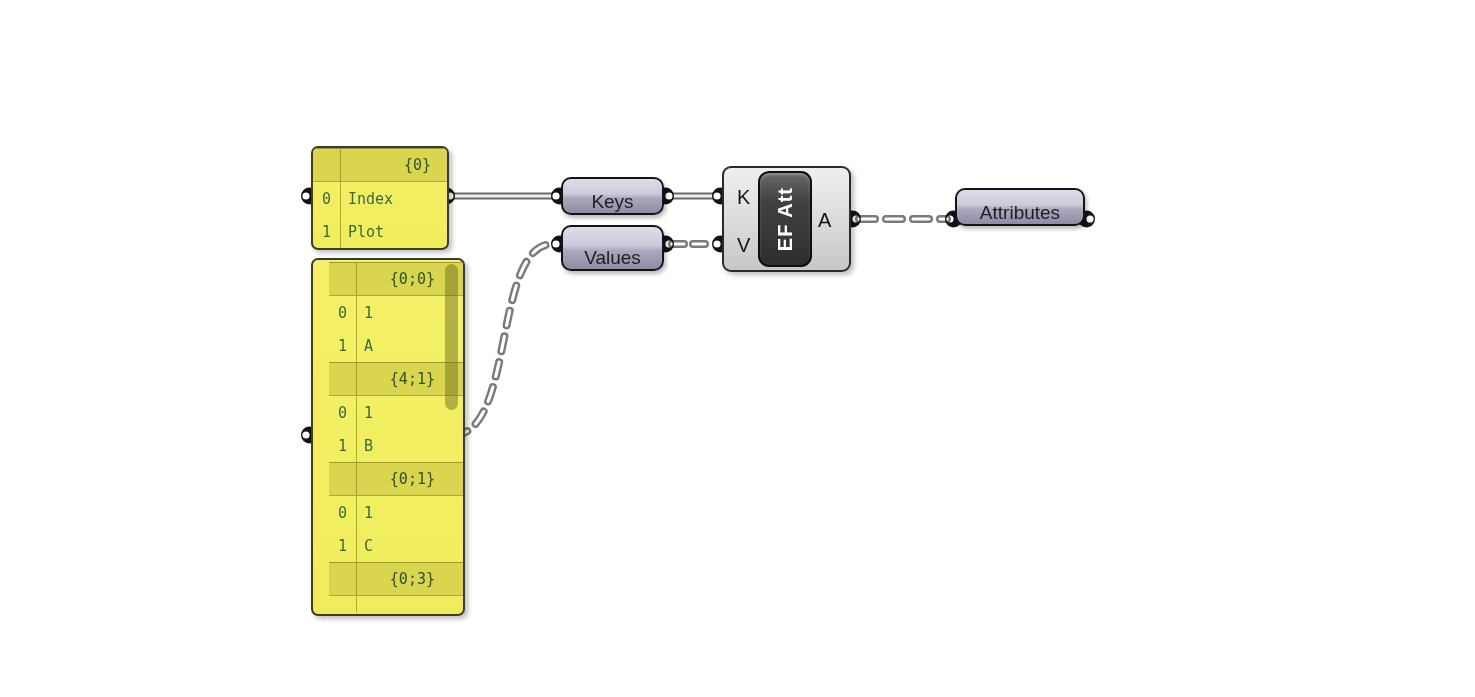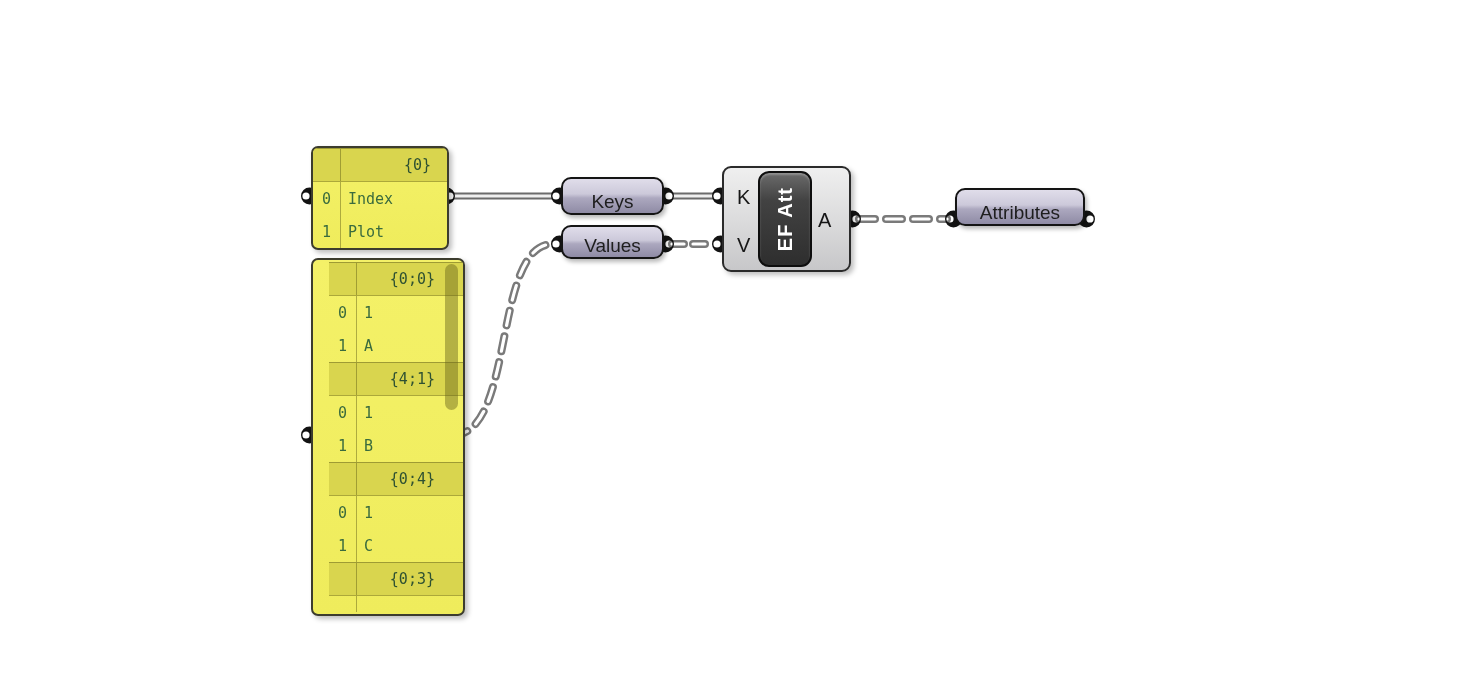--- a/index.html
+++ b/index.html
@@ -47,21 +47,21 @@
 
   
   .capsule{
     border:2px solid #141414;border-radius:10px;
     background:linear-gradient(180deg,#E0DDEA 0%,#CCC9DA 44%,#ACA8BF 56%,#8F8BA5 100%);
     box-shadow:2px 3px 4px rgba(0,0,0,0.28);
     display:flex;align-items:flex-end;justify-content:center;
     font-size:19px;color:#1E1E1E;
   }
   #keys-capsule{left:561px;top:177px;width:103px;height:38px;box-sizing:border-box;}
-  #values-capsule{left:561px;top:225px;width:103px;height:34px;box-sizing:border-box;}
+  #values-capsule{left:561px;top:225px;width:103px;height:46px;box-sizing:border-box;}
   #attributes-capsule{left:955px;top:188px;width:130px;height:38px;box-sizing:border-box;}
 
   
   #ef-att{
     left:722px;top:166px;width:129px;height:106px;box-sizing:border-box;
     border:2px solid #2A2A2A;border-radius:9px;
     background:linear-gradient(180deg,#EFEFEF 0%,#DADADB 55%,#C7C7C9 100%);
     box-shadow:3px 3px 5px rgba(0,0,0,0.25);
   }
   #ef-att .port{position:absolute;font-size:20px;color:#161616;}
@@ -153,21 +153,21 @@
   <div class="prow">
     <div class="idx">0</div>
     <div class="val">1</div>
   </div>
   <div class="prow">
     <div class="idx">1</div>
     <div class="val">B</div>
   </div>
   <div class="prow header">
     <div class="idx"></div>
-    <div class="val">{0;4}</div>
+    <div class="val">{0;1}</div>
   </div>
   <div class="prow">
     <div class="idx">0</div>
     <div class="val">1</div>
   </div>
   <div class="prow">
     <div class="idx">1</div>
     <div class="val">C</div>
   </div>
   <div class="prow header">

